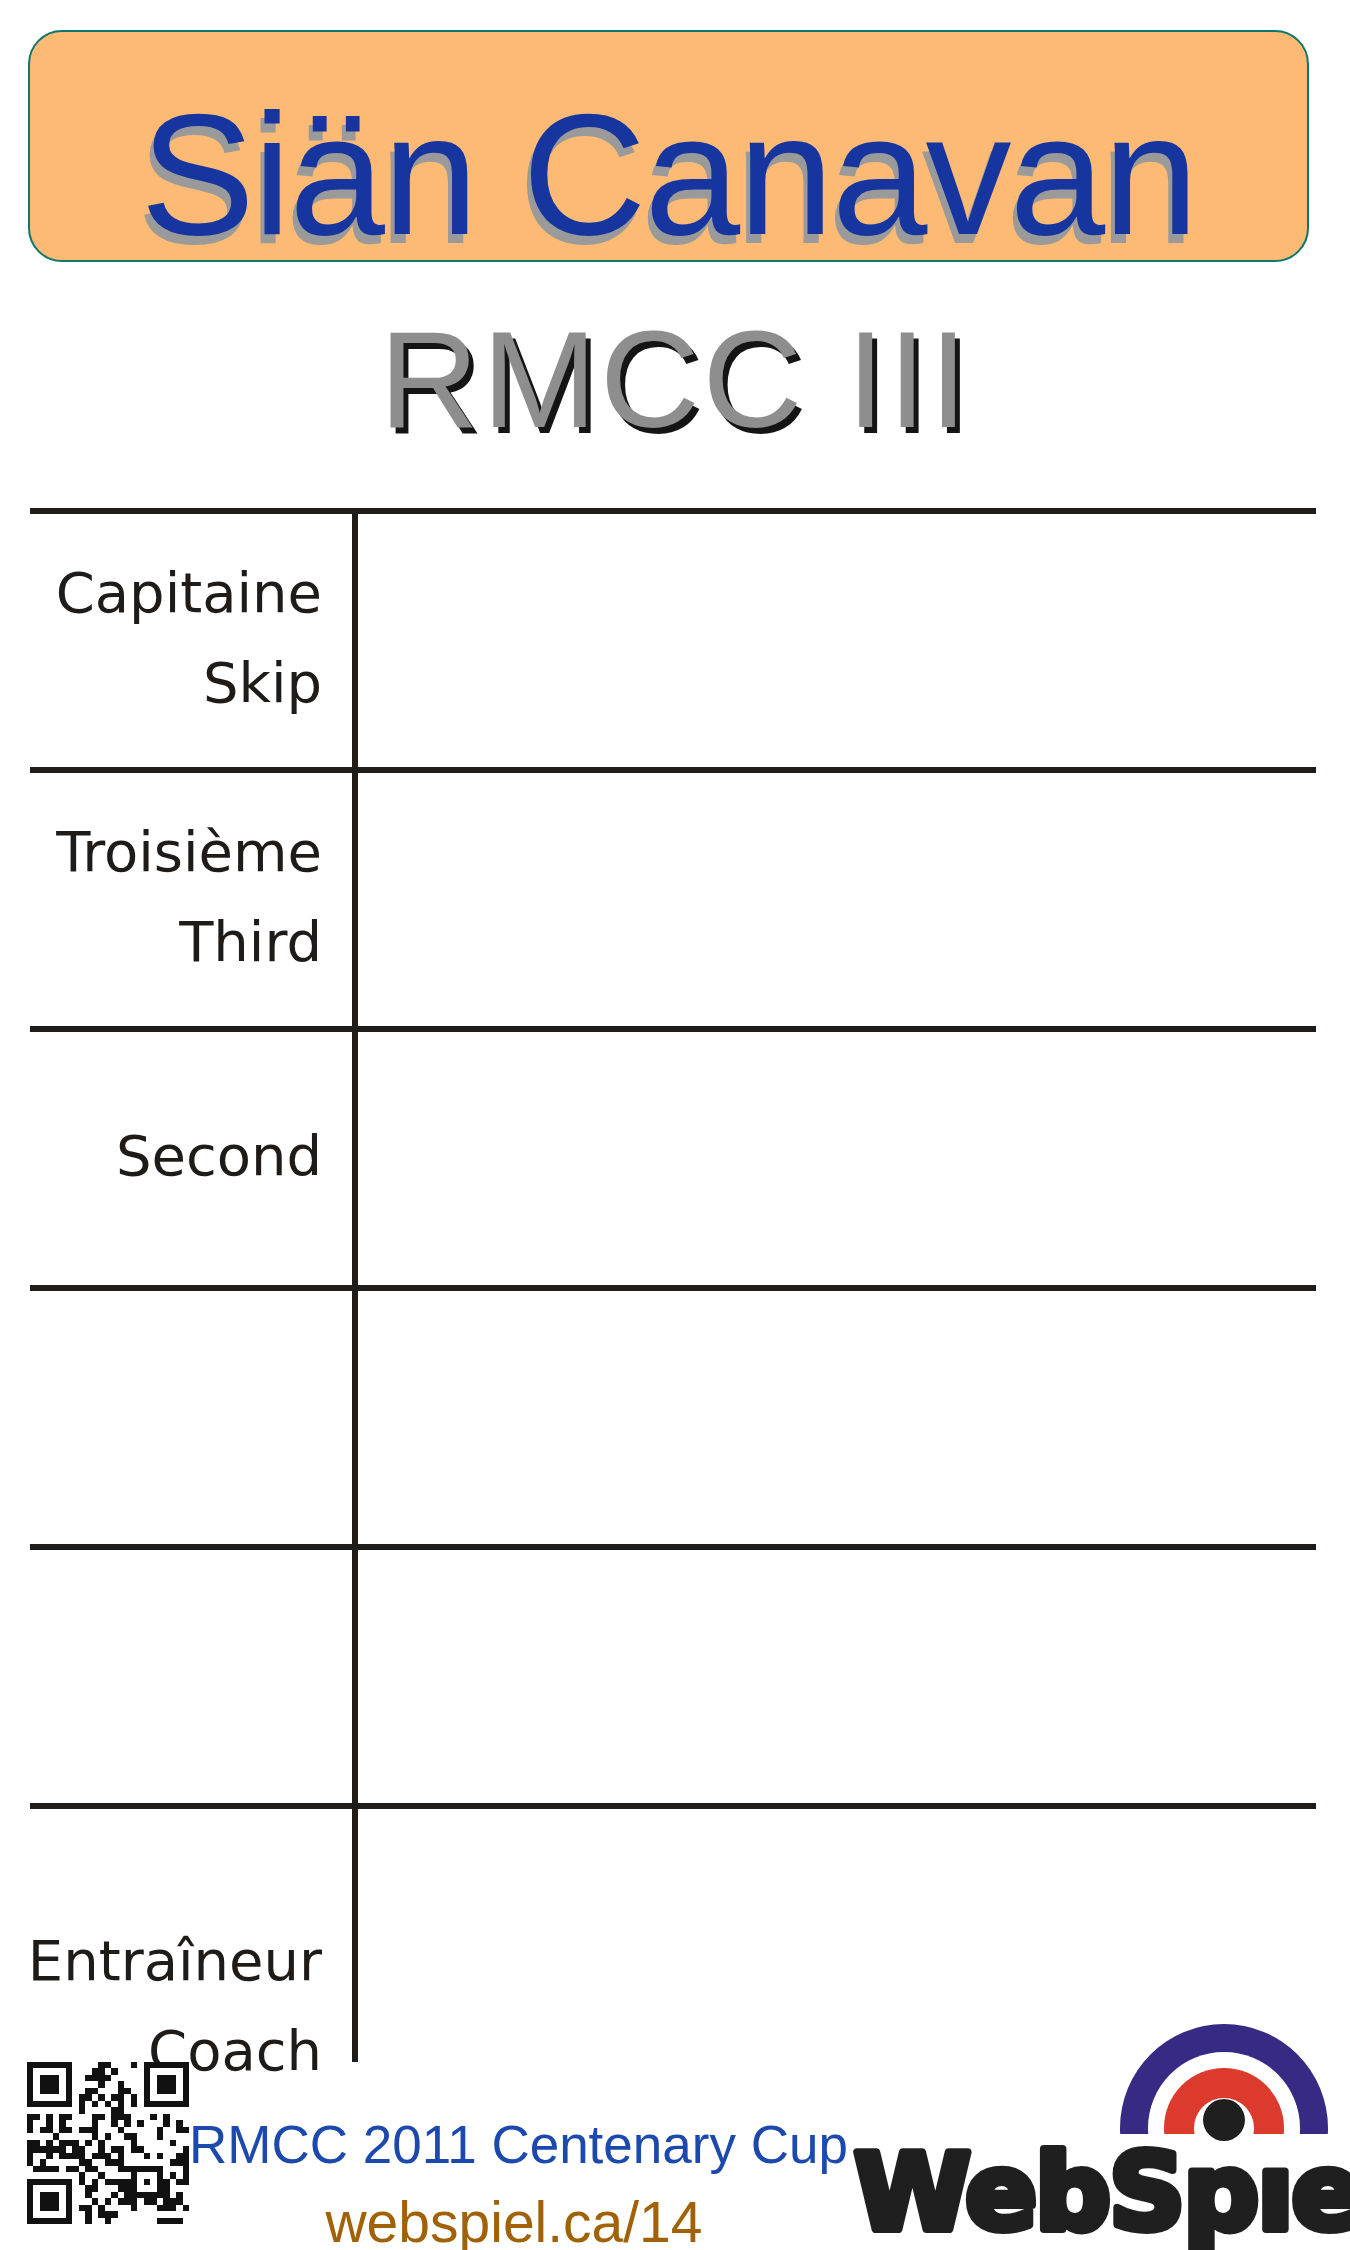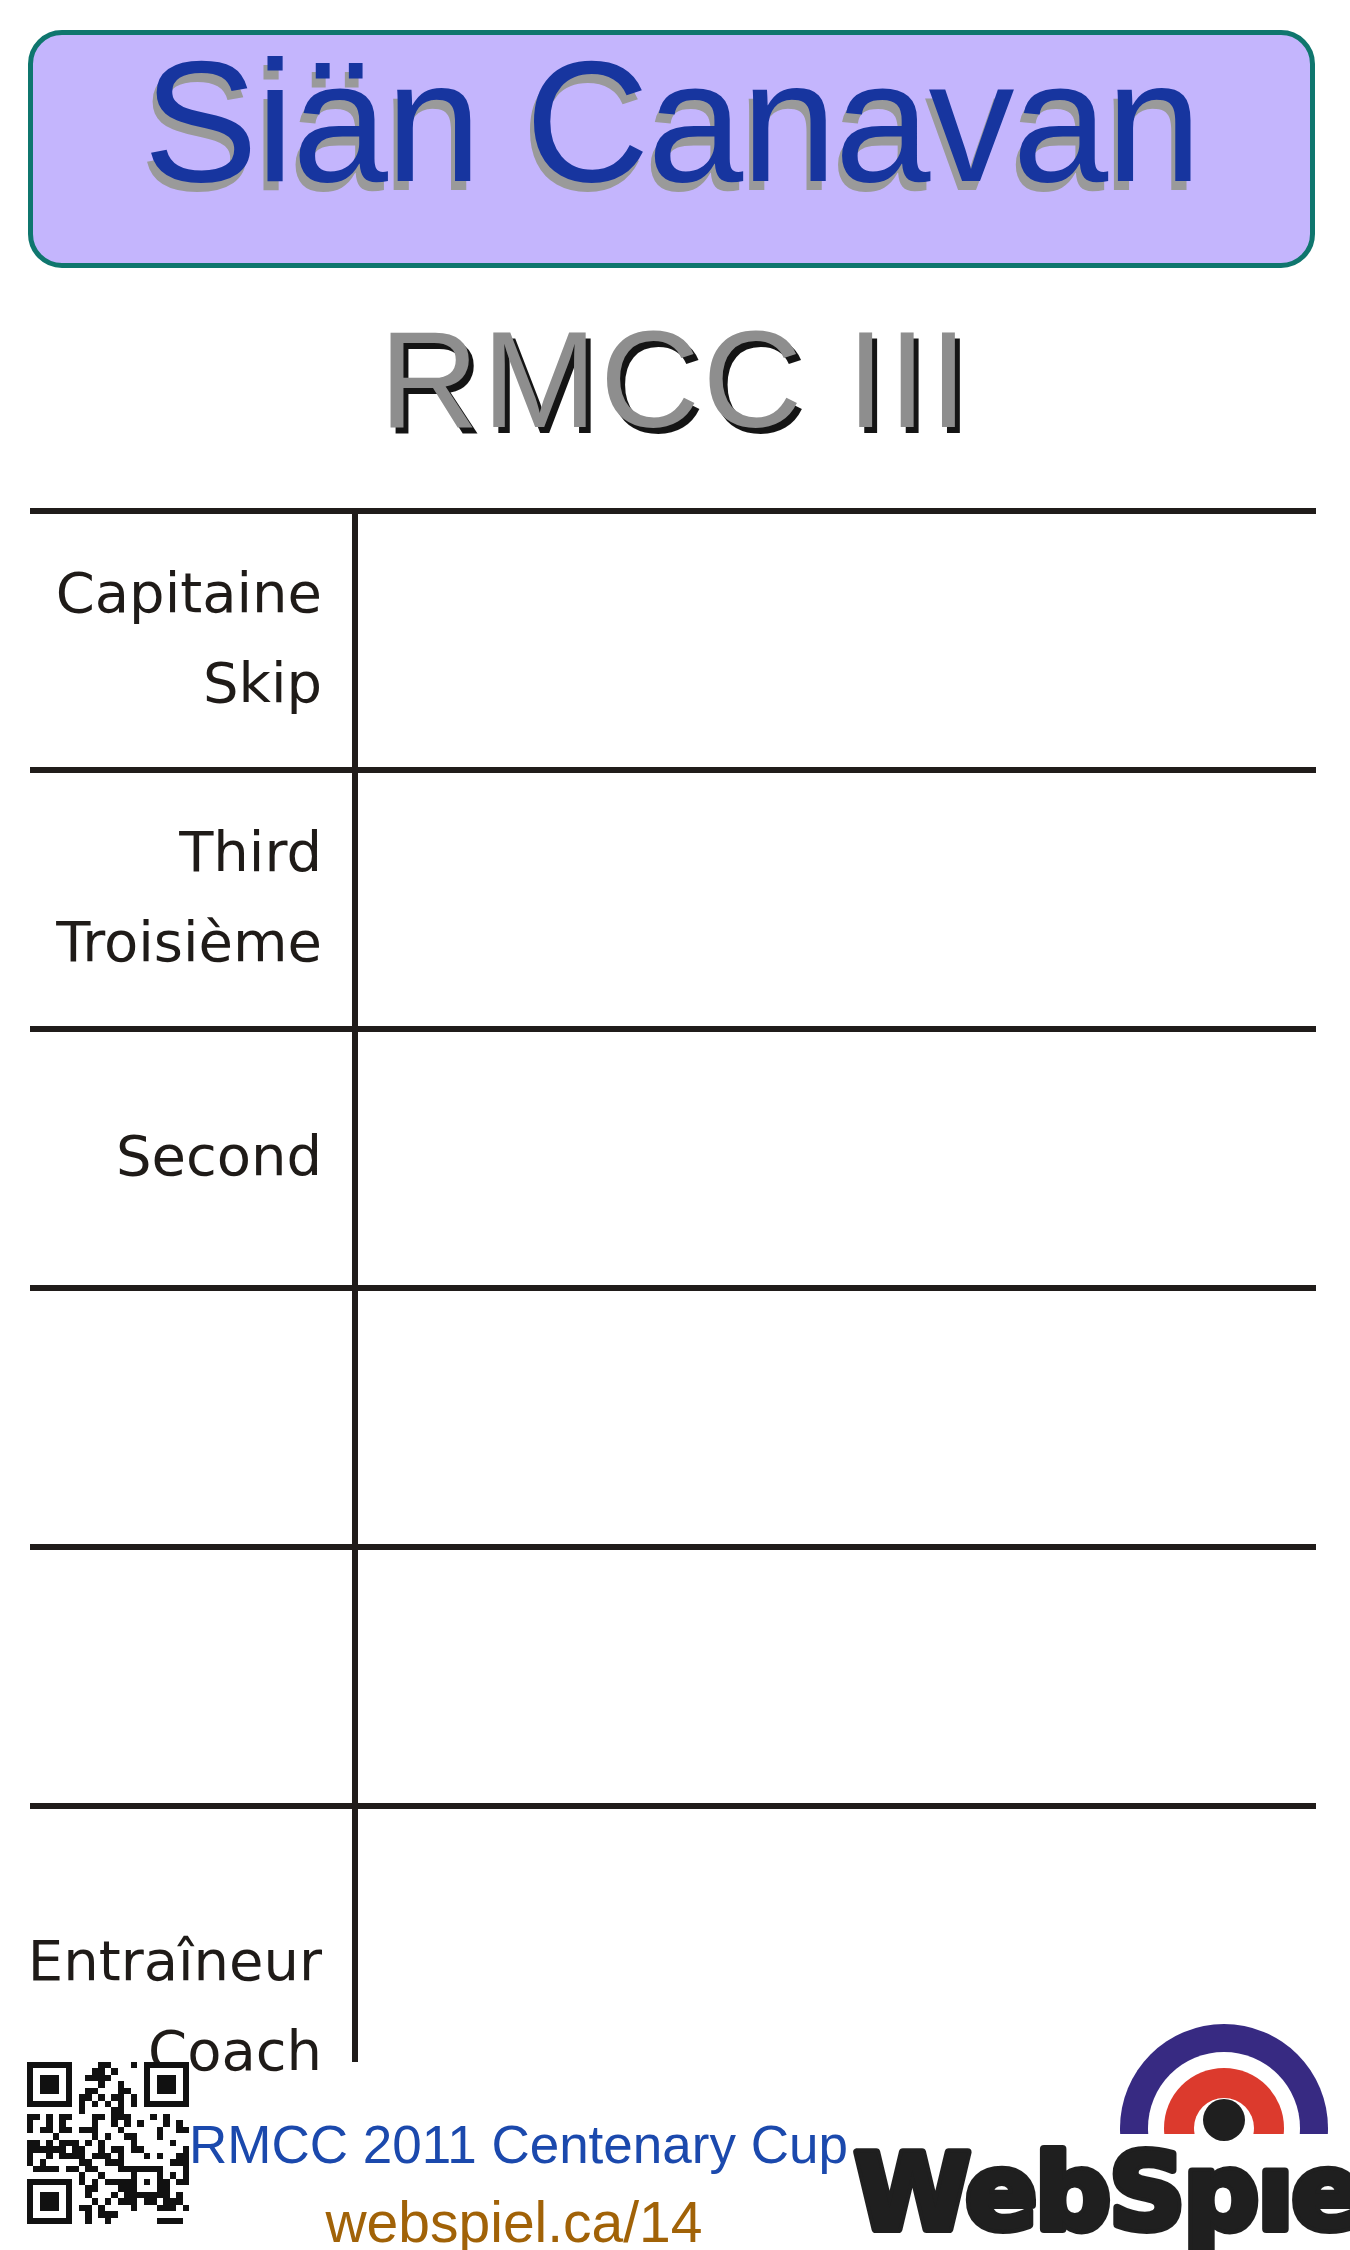--- a/index.html
+++ b/index.html
@@ -3,22 +3,22 @@
 <meta charset="utf-8">
 <style>
   html,body{margin:0;padding:0;background:#ffffff;}
   .sheet{
     position:relative;width:1350px;height:2250px;background:#ffffff;overflow:hidden;
     font-family:"Liberation Sans",sans-serif;
   }
   
   .title-box{
     position:absolute;left:28px;top:30px;width:1277px;height:228px;
-    border:5px solid #0f766e;border-radius:34px;background:#c4b5fd;
-    display:flex;align-items:flex-start;justify-content:center;
+    border:2px solid #0f766e;border-radius:34px;background:#fdba74;
+    display:flex;align-items:flex-end;justify-content:center;
   }
   .title-text{
     font-size:172px;line-height:1;letter-spacing:-2px;color:#17359f;
     text-shadow:-4px 9px 0 #9a9a9a;white-space:nowrap;
   }
   .subtitle{
     position:absolute;left:0;top:310px;width:1350px;text-align:center;
     font-size:138px;line-height:1;letter-spacing:3px;color:#8e8e8e;
     text-shadow:5px 6px 0 #141414;white-space:nowrap;
   }
@@ -60,22 +60,22 @@
   <div class="hline" style="top:1285px"></div>
   <div class="hline" style="top:1544px"></div>
   <div class="hline" style="top:1803px"></div>
   <div class="vline"></div>
 
   <div class="row-label" style="top:514px">
     <span>Capitaine</span>
     <span>Skip</span>
   </div>
   <div class="row-label" style="top:773px">
+    <span>Troisième</span>
     <span>Third</span>
-    <span>Troisième</span>
   </div>
   <div class="row-label" style="top:1032px">
     <span>Second</span>
   </div>
   <div class="row-label" style="top:1882px">
     <span>Entraîneur</span>
     <span>Coach</span>
   </div>
 
   <div class="name-entry" style="top:514px"></div>

